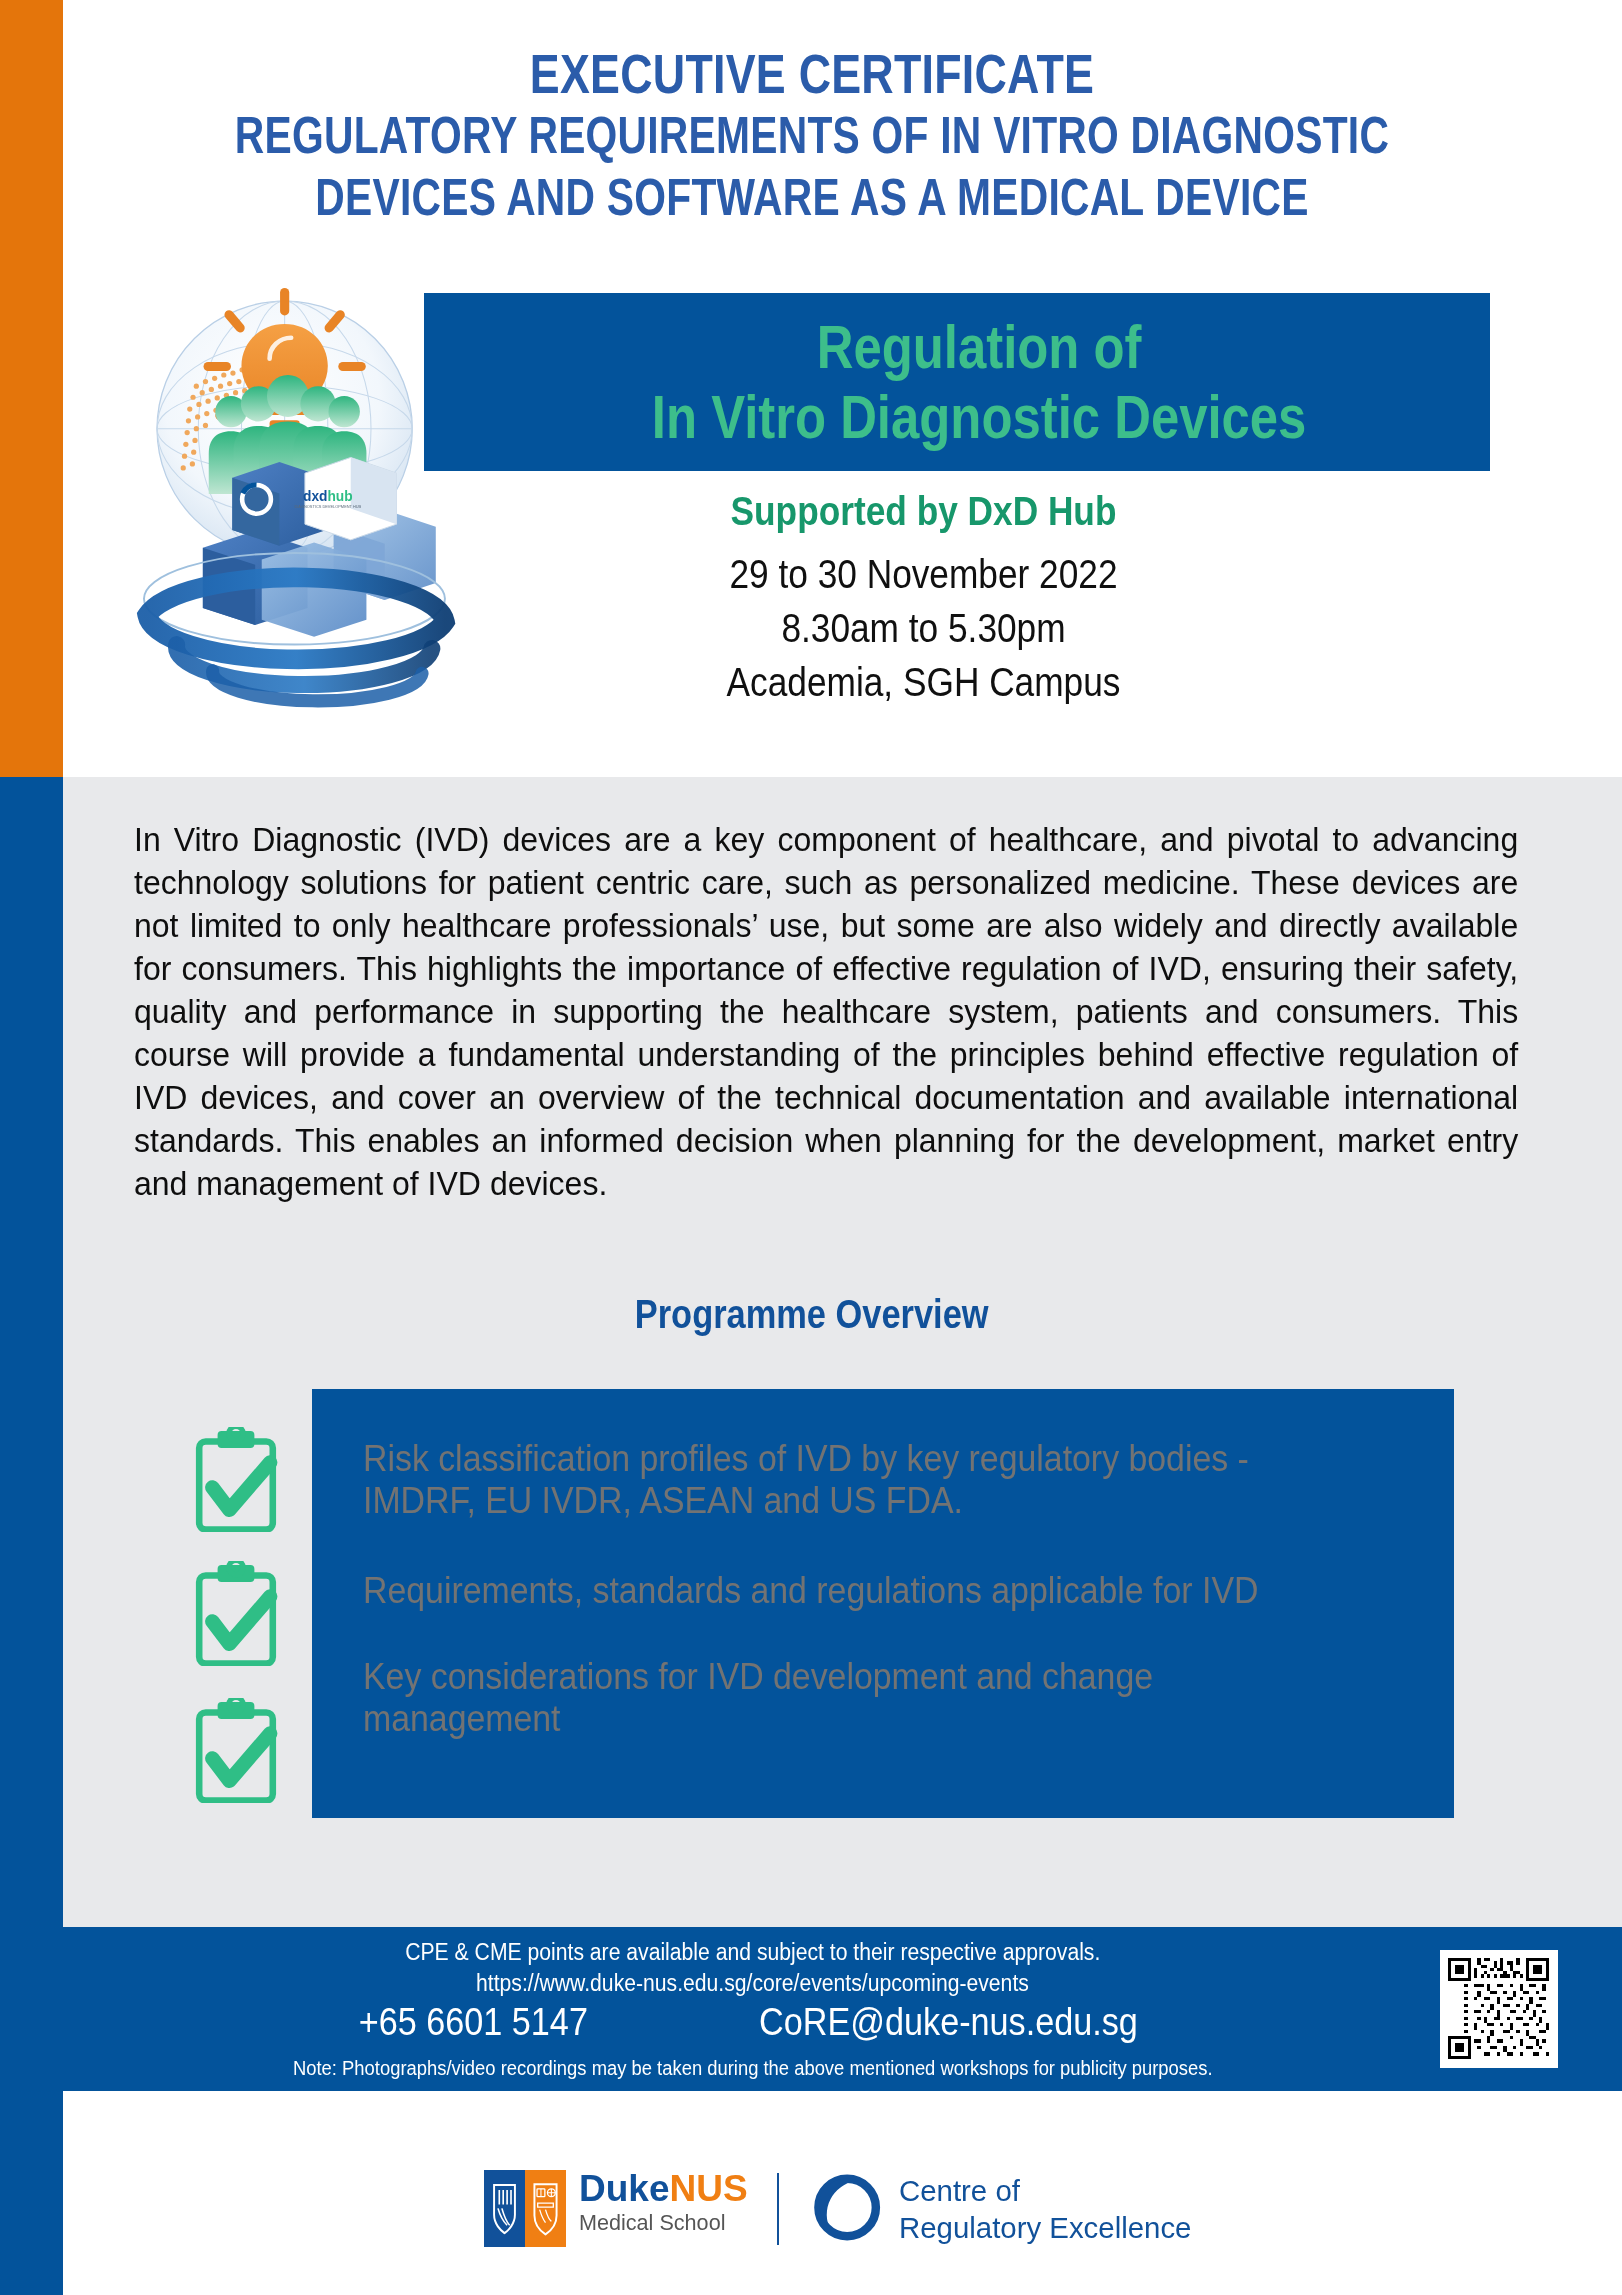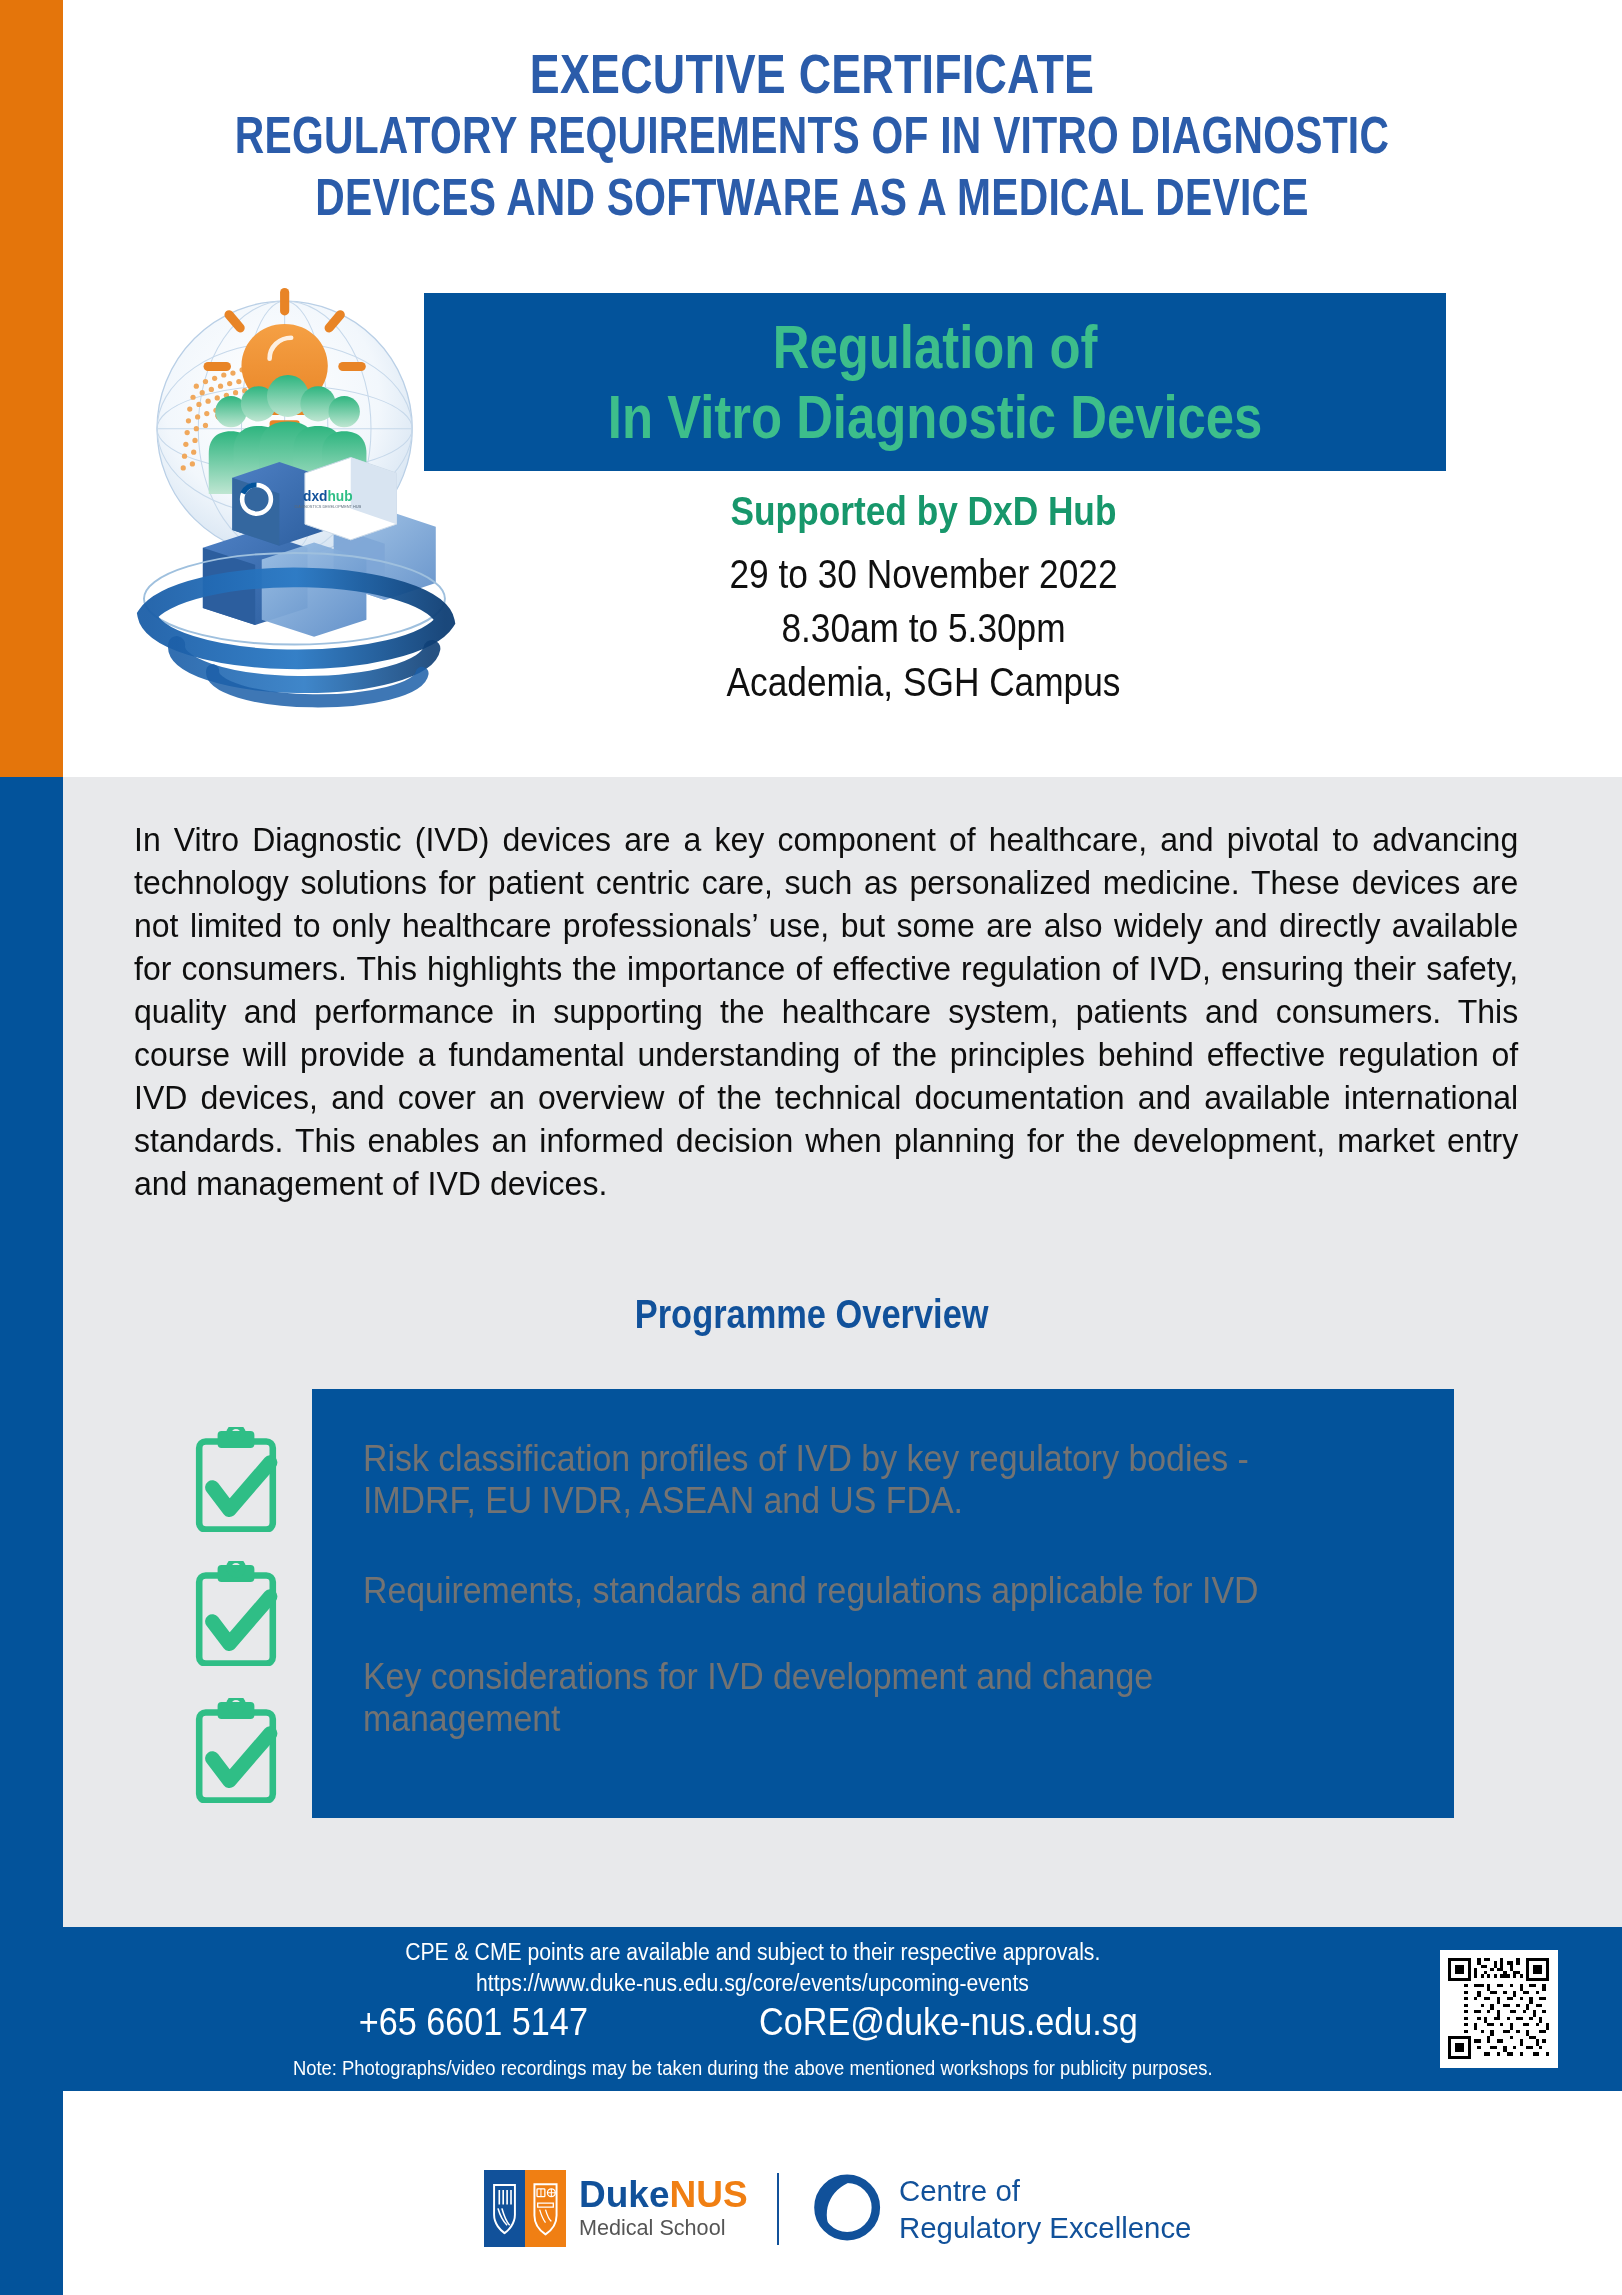--- a/index.html
+++ b/index.html
@@ -28,21 +28,21 @@
   .t2{font-size:51px;line-height:62px;}
   .t3{font-size:51px;line-height:62px;}
 
   
   .hero{position:absolute;left:98px;top:252px;width:406px;height:458px;}
   .hero svg{display:block;width:406px;height:458px;}
 
   
   .banner{
     position:absolute;left:424px;top:293px;width:1022px;height:178px;
-    background:#03539B;display:flex;align-items:center;justify-content:center;
+    background:#03539B;display:flex;align-items:center;justify-content:center;padding-left:44px;
   }
   .banner-txt{
     color:#3DBE8B;font-weight:bold;text-align:center;line-height:1.13;
     font-size:62px;transform:scaleX(0.82);transform-origin:center;white-space:nowrap;
   }
 
   
   .info{position:absolute;left:446px;top:487px;width:955px;text-align:center;}
   .supported{
     color:#17976B;font-weight:bold;font-size:41px;line-height:48px;
@@ -95,21 +95,21 @@
   .f-big{font-size:38px;line-height:46px;color:#fff;}
   .f-big span{display:inline-block;transform:scaleX(0.90);transform-origin:center;}
   .f-note{font-size:20px;line-height:29px;margin-top:9px;}
   .f-note span{display:inline-block;transform:scaleX(0.92);transform-origin:center;}
 
   .qr{position:absolute;left:1440px;top:1950px;width:118px;height:118px;background:#fff;padding:5.2px;box-sizing:border-box;}
   .qr svg{display:block;width:107px;height:107px;}
 
   
   .logos{position:absolute;left:484px;top:2153px;height:111px;display:flex;align-items:center;gap:0;}
-  .duke{display:flex;align-items:center;}
+  .duke{display:flex;}
   .shield-wrap{display:flex;height:77px;}
   .sh-blue{width:41px;height:77px;background:#11519A;display:flex;align-items:center;justify-content:center;}
   .sh-orange{width:41px;height:77px;background:#F07F13;display:flex;align-items:center;justify-content:center;}
   .duke-words{margin-left:13px;}
   .dw1{font-size:37px;font-weight:bold;line-height:37px;}
   .dw1 .d-blue{color:#11519A;}
   .dw1 .d-orange{color:#F07F13;}
   .dw2{font-size:21.6px;color:#555;line-height:26px;margin-top:2.6px;}
   .divider{width:2px;height:72px;background:#11519A;margin:0 29px;}
   .core{display:flex;align-items:center;}

